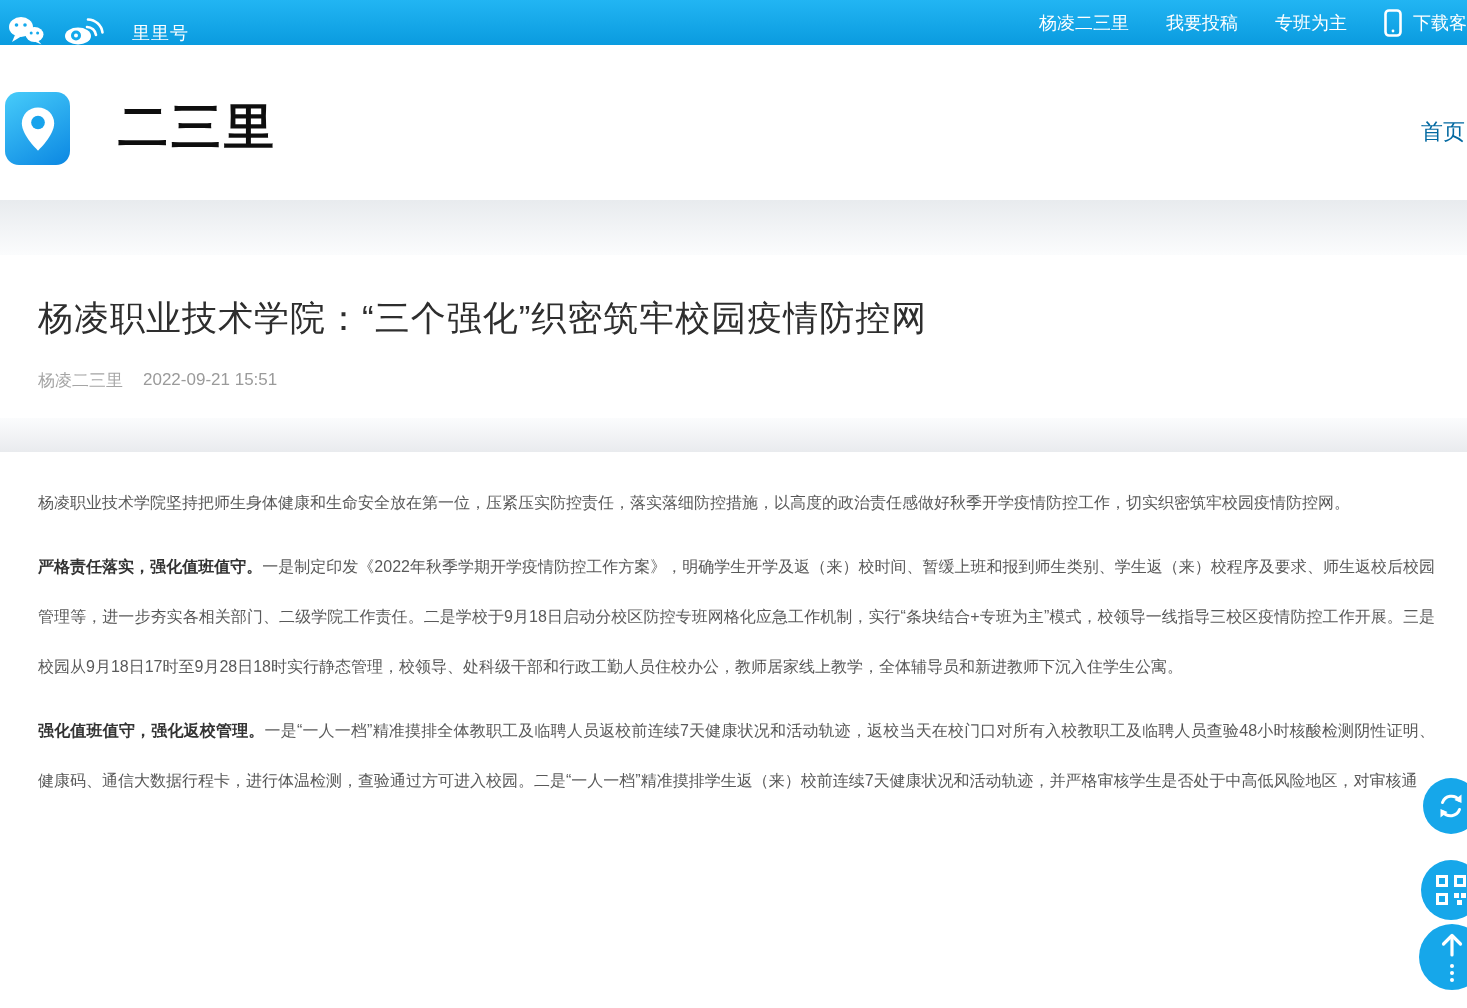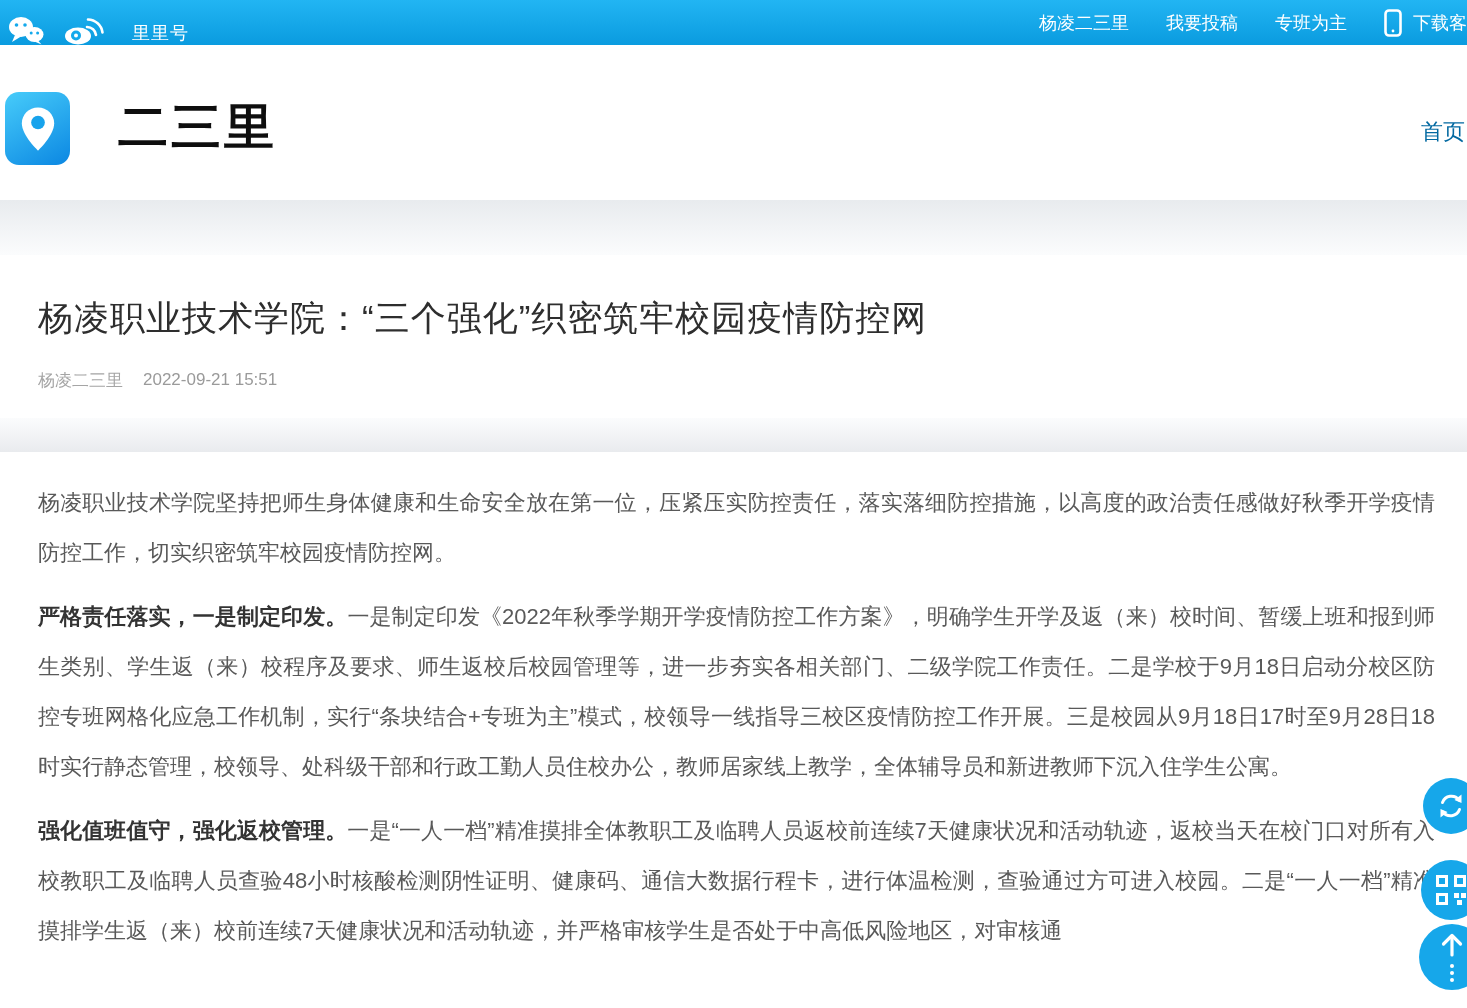--- a/index.html
+++ b/index.html
@@ -34,21 +34,21 @@
   .band-top { position:absolute; top:200px; left:0; width:100%; height:55px; background:linear-gradient(180deg,#e8ebee 0%,#fbfcfd 100%); }
   .title-block { position:absolute; top:255px; left:0; width:100%; height:163px; background:#fff; padding:40px 40px 0 38px; }
   .article-title { font-size:35px; font-weight:400; color:#2e2e2e; letter-spacing:1px; line-height:1.3; }
   .byline { margin-top:28px; font-size:17px; display:flex; align-items:center; }
   .byline .author { color:#a5a5a5; }
   .byline .date  { color:#9a9a9a; margin-left:20px; }
   .band-bottom { position:absolute; top:418px; left:0; width:100%; height:34px; background:linear-gradient(180deg,#fbfcfd 0%,#e9ebee 100%); }
   
   .article-body {
     position:absolute; top:452px; left:0; width:100%; background:#fff;
-    padding:26px 32px 0 38px; font-size:22px; line-height:50px; color:#595959;
+    padding:26px 32px 0 38px; font-size:16px; line-height:50px; color:#595959;
     text-align:justify;
   }
   .article-body p { margin:0; }
   .article-body p + p { margin-top:14px; }
   .article-body .lead { font-weight:bold; color:#333; }
   
   .fab {
     position:absolute; border-radius:50%; background:#16a7ea; cursor:pointer;
     display:flex; flex-direction:column; align-items:center; justify-content:center;
   }
@@ -118,21 +118,21 @@
     <h1 class="article-title">杨凌职业技术学院：“三个强化”织密筑牢校园疫情防控网</h1>
     <div class="byline">
       <span class="author">杨凌二三里</span>
       <span class="date">2022-09-21 15:51</span>
     </div>
   </div>
   <div class="band-bottom"></div>
 
   <div class="article-body">
     <p><span class="lead"></span><span>杨凌职业技术学院坚持把师生身体健康和生命安全放在第一位，压紧压实防控责任，落实落细防控措施，以高度的政治责任感做好秋季开学疫情防控工作，切实织密筑牢校园疫情防控网。</span></p>
-    <p><span class="lead">严格责任落实，一是制定印发。</span><span>一是制定印发《2022年秋季学期开学疫情防控工作方案》，明确学生开学及返（来）校时间、暂缓上班和报到师生类别、学生返（来）校程序及要求、师生返校后校园管理等，进一步夯实各相关部门、二级学院工作责任。二是学校于9月18日启动分校区防控专班网格化应急工作机制，实行“条块结合+专班为主”模式，校领导一线指导三校区疫情防控工作开展。三是校园从9月18日17时至9月28日18时实行静态管理，校领导、处科级干部和行政工勤人员住校办公，教师居家线上教学，全体辅导员和新进教师下沉入住学生公寓。</span></p>
+    <p><span class="lead">严格责任落实，强化值班值守。</span><span>一是制定印发《2022年秋季学期开学疫情防控工作方案》，明确学生开学及返（来）校时间、暂缓上班和报到师生类别、学生返（来）校程序及要求、师生返校后校园管理等，进一步夯实各相关部门、二级学院工作责任。二是学校于9月18日启动分校区防控专班网格化应急工作机制，实行“条块结合+专班为主”模式，校领导一线指导三校区疫情防控工作开展。三是校园从9月18日17时至9月28日18时实行静态管理，校领导、处科级干部和行政工勤人员住校办公，教师居家线上教学，全体辅导员和新进教师下沉入住学生公寓。</span></p>
     <p><span class="lead">强化值班值守，强化返校管理。</span><span>一是“一人一档”精准摸排全体教职工及临聘人员返校前连续7天健康状况和活动轨迹，返校当天在校门口对所有入校教职工及临聘人员查验48小时核酸检测阴性证明、健康码、通信大数据行程卡，进行体温检测，查验通过方可进入校园。二是“一人一档”精准摸排学生返（来）校前连续7天健康状况和活动轨迹，并严格审核学生是否处于中高低风险地区，对审核通</span></p>
   </div>
 
   <div class="fab fab-refresh">
     <svg width="28" height="28" viewBox="0 0 28 28">
       <path d="M5.5 10.5 A9.5 9.5 0 0 1 22 8" stroke="#fff" stroke-width="3" fill="none" stroke-linecap="round"></path>
       <polygon points="24.5,2.5 24.5,11 17.5,8" fill="#fff"></polygon>
       <path d="M22.5 17.5 A9.5 9.5 0 0 1 6 20" stroke="#fff" stroke-width="3" fill="none" stroke-linecap="round"></path>
       <polygon points="3.5,25.5 3.5,17 10.5,20" fill="#fff"></polygon>
     </svg>

